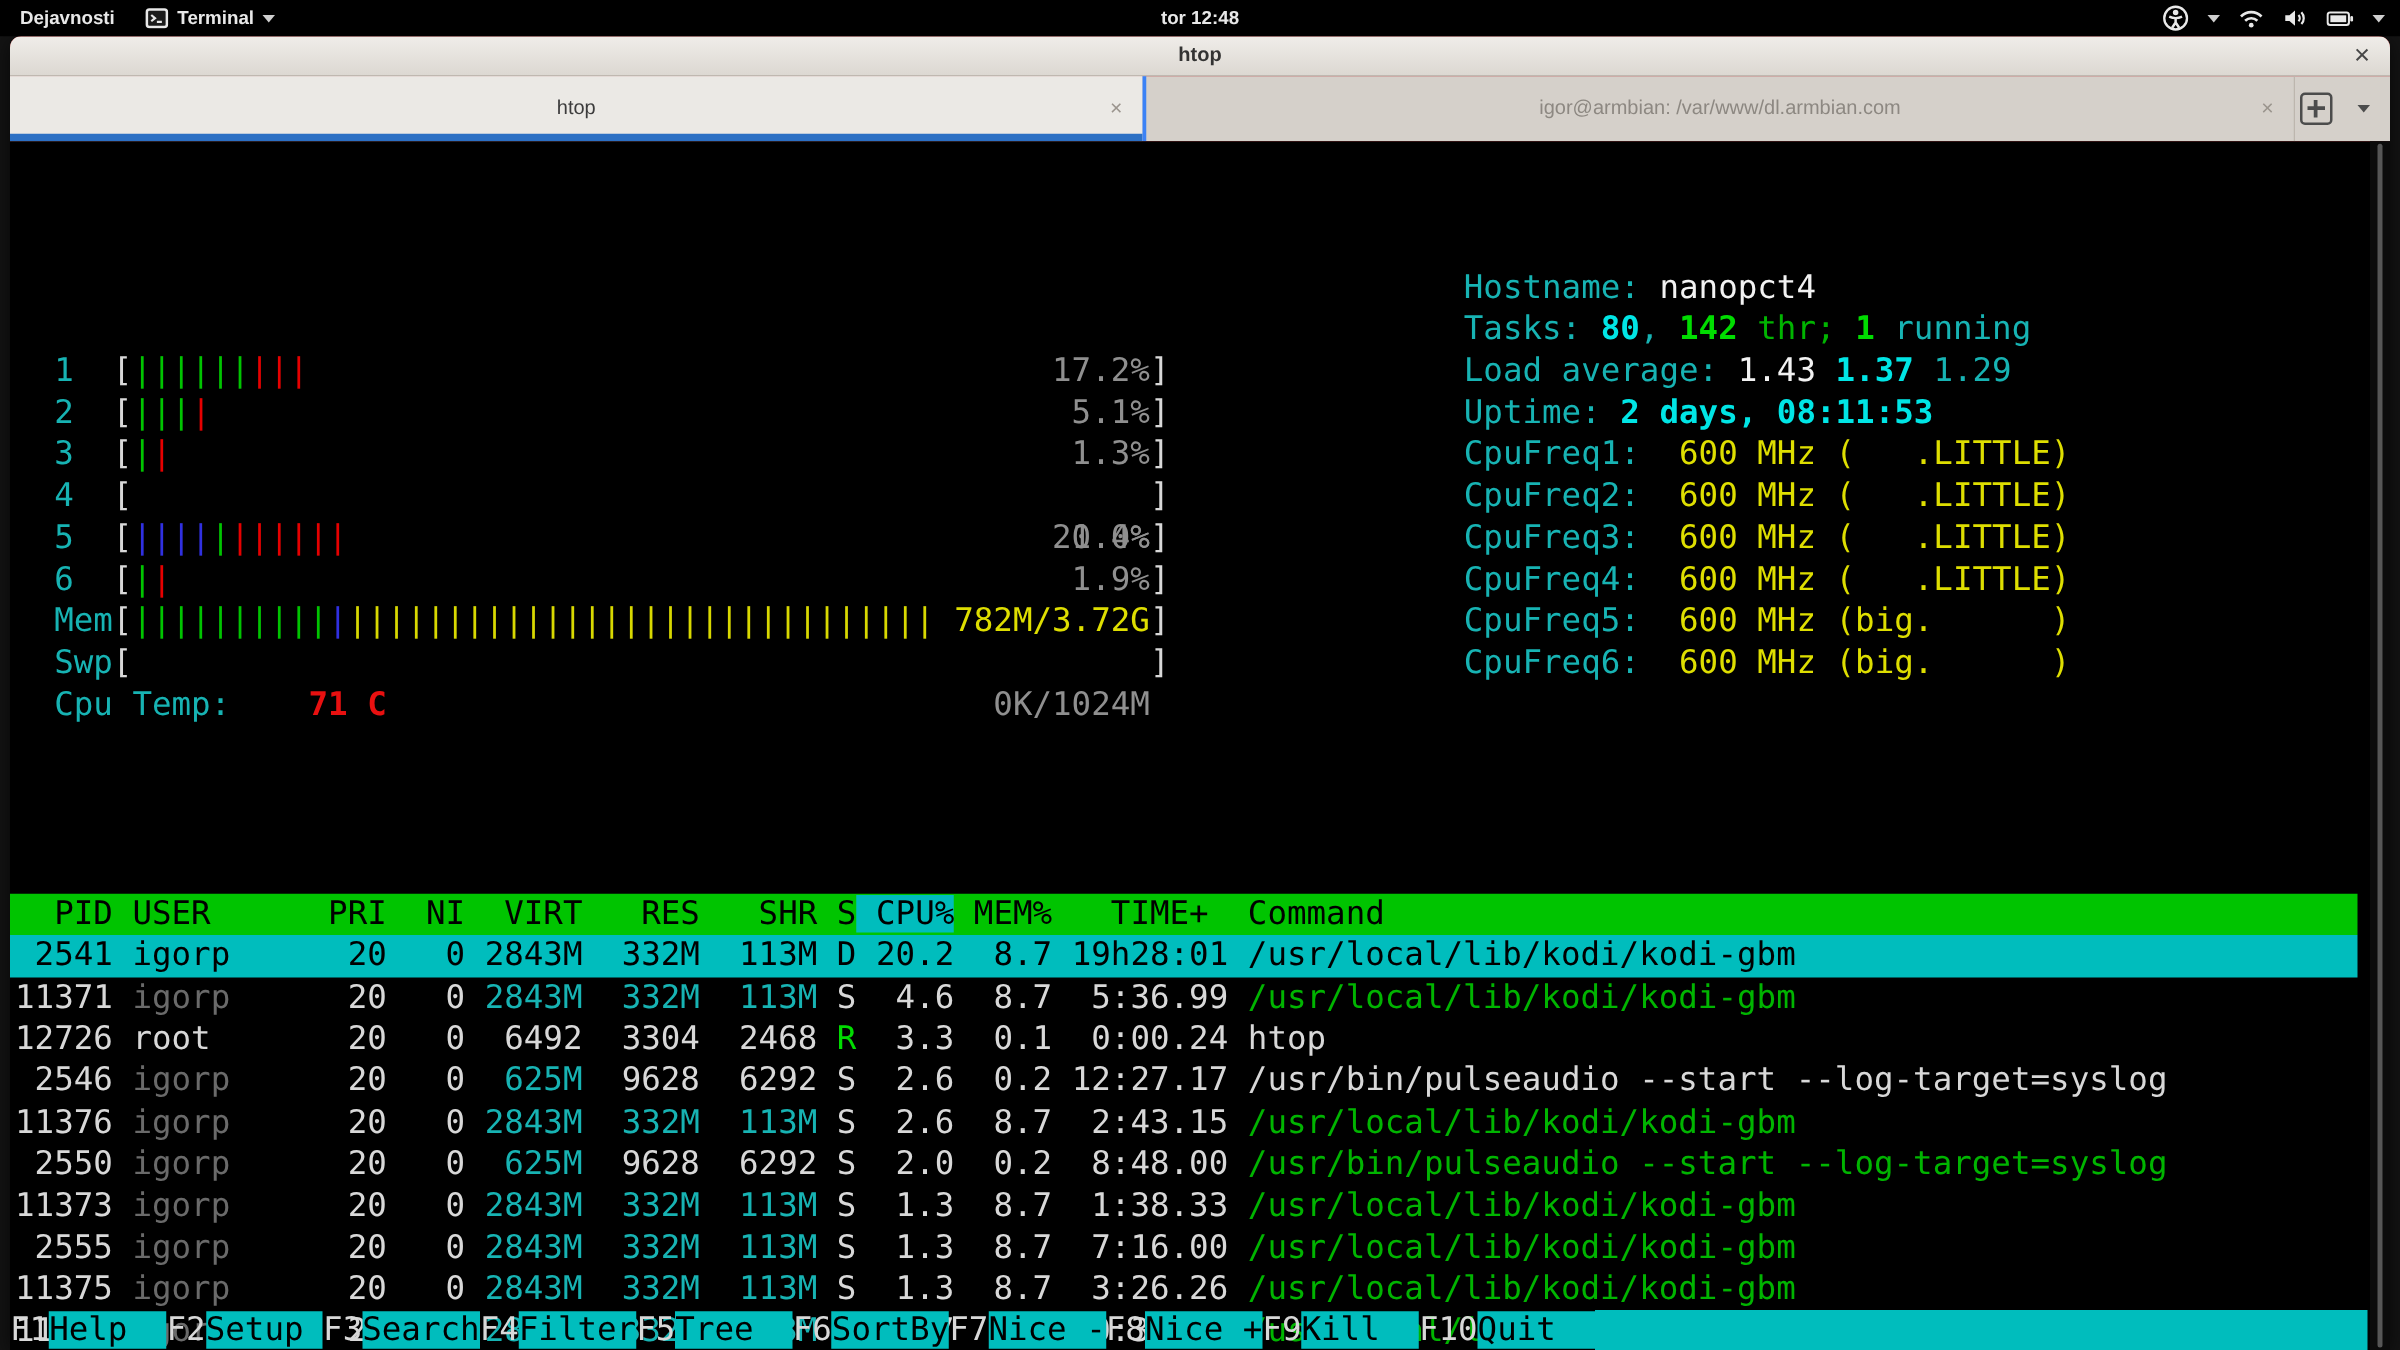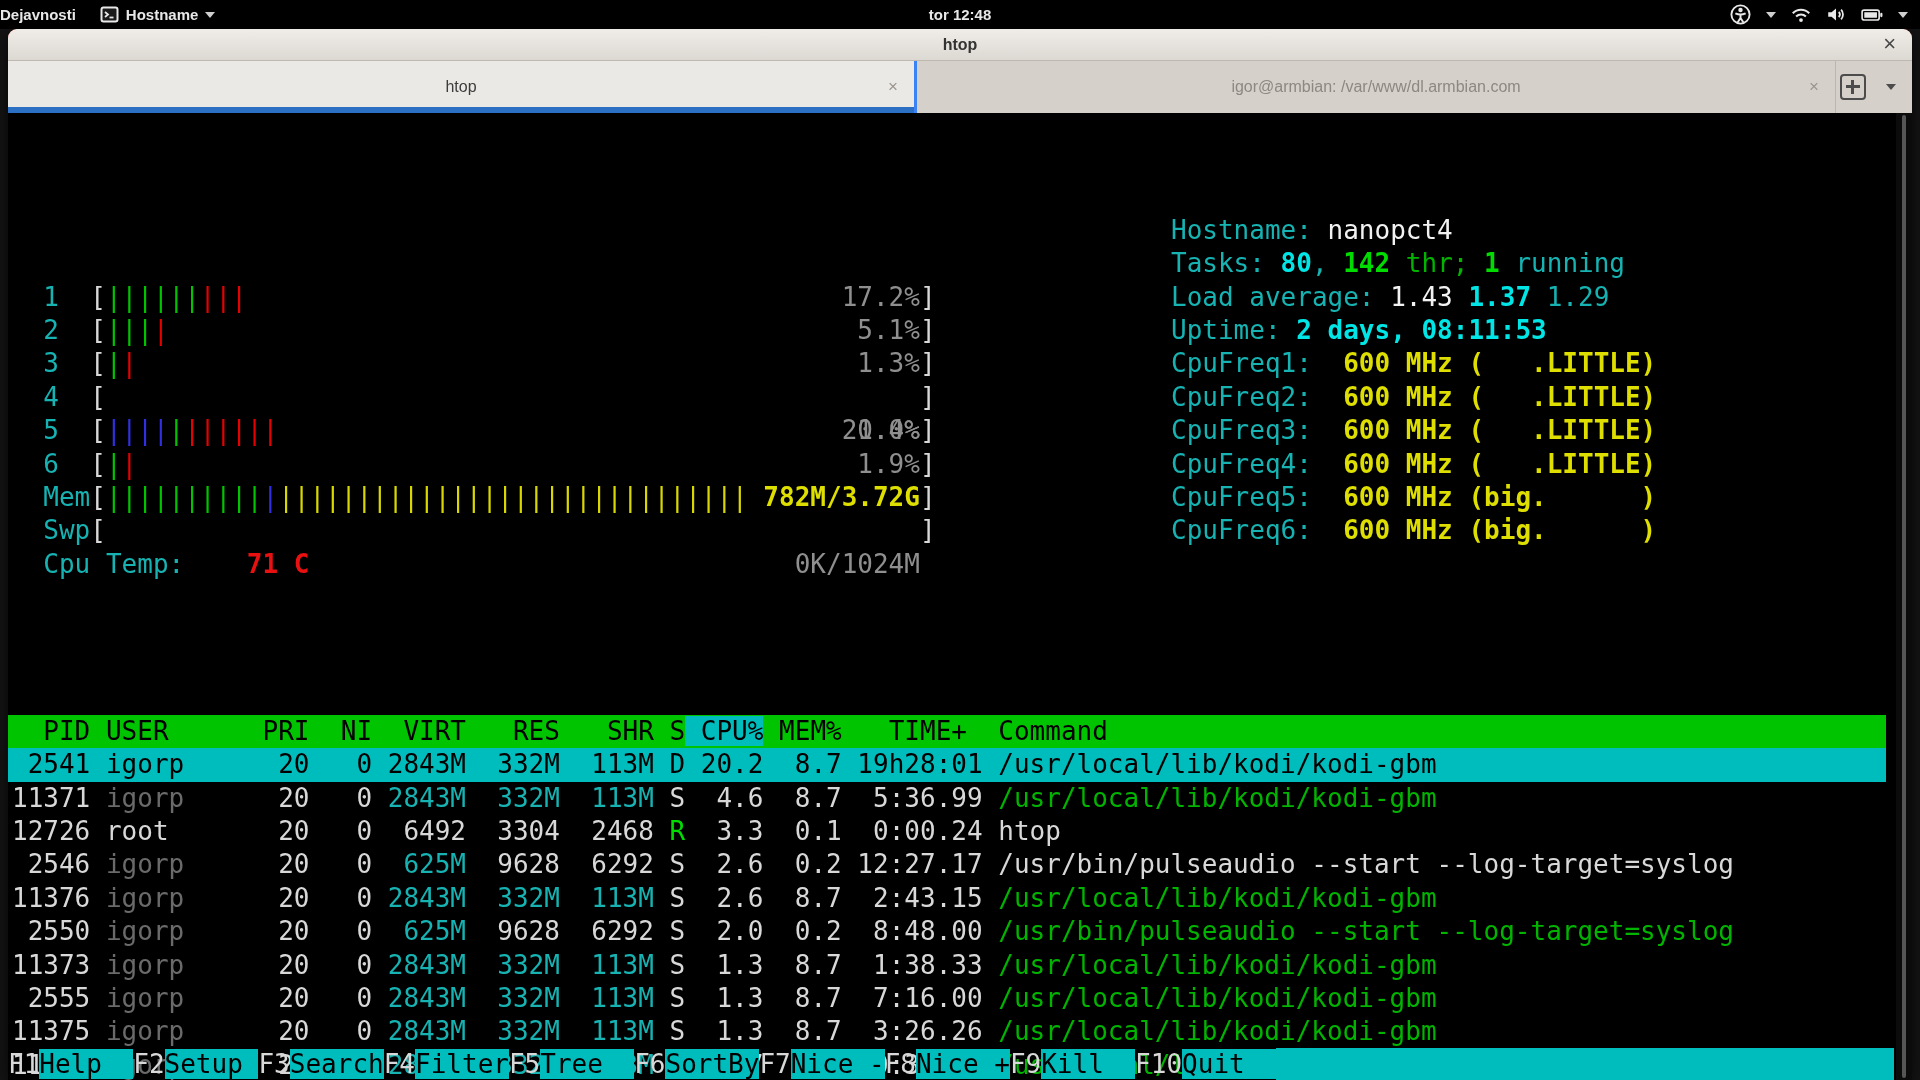--- a/index.html
+++ b/index.html
@@ -2,21 +2,21 @@
 <html style="--bg: #000000; --fg: #d8d8d8; --dim: #6a6a6a; --gray: #8f8f8f; --cyan: #17b3b3; --bcyan: #00e5e5; --green: #00b400; --bgreen: #00dc00; --yellow: #dede00; --red: #e81010; --bar-green: #00c400; --bar-red: #e60000; --bar-blue: #3030e0; --bar-yellow: #d8d800; --hgreen: #00c400; --scyan: #00bdbd; --tabline: #2c70c4;"><head>
 <meta charset="utf-8">
 <style>
   html,body{margin:0;padding:0}
   body{width:1920px;height:1080px;background:#141414;overflow:hidden;position:relative;
        font-family:"Liberation Sans",sans-serif;}
 
   
   .topbar{position:absolute;top:0;left:0;right:0;height:29px;background:#000;color:#e8e8e8;
           display:flex;align-items:center;font-size:15px;font-weight:600;z-index:5}
-  .tb-left{display:flex;align-items:flex-end;gap:24px;padding-left:0}
+  .tb-left{display:flex;align-items:flex-end;gap:24px;padding-left:16px}
   .tb-item{display:flex;align-items:center;gap:7px;cursor:default}
   .tb-center{position:absolute;left:50%;transform:translateX(-50%);display:flex;align-items:center}
   .tb-right{margin-left:auto;display:flex;align-items:center;gap:15px;padding-right:12px}
   .caret{width:0;height:0;border-left:5px solid transparent;border-right:5px solid transparent;
          border-top:6px solid #cfcfcf;display:inline-block}
   .tb-icon svg{display:block}
 
   
   .window{position:absolute;top:29px;left:8px;right:8px;bottom:0;border-radius:9px 9px 0 0;
           overflow:hidden;background:#b91c1c;box-shadow:0 3px 18px rgba(0,0,0,.65)}
@@ -46,21 +46,21 @@
   .line,.iline,.row,.thead{height:33.4px;white-space:pre}
   .htop-top{position:relative;height:334px}
   .info{position:absolute;left:1159px;top:0}
   .mbar{display:inline-block;width:52ch;position:relative;vertical-align:bottom;white-space:pre}
   .mval{position:absolute;right:0;top:0}
 
   .c-fg{color:var(--fg)} .c-dim{color:var(--dim)} .c-gray{color:var(--gray)}
   .c-cyan{color:var(--cyan)} .c-bcyan{color:var(--bcyan);font-weight:bold}
   .c-green{color:var(--green)} .c-bgreen{color:var(--bgreen);font-weight:bold}
   .c-g{color:var(--bgreen)}
-  .c-yellow{color:var(--yellow);font-weight:bold}
+  .c-yellow{color:var(--yellow);font-weight:normal}
   .c-bwhite{color:#f2f2f2;font-weight:normal}
   .c-red{color:var(--red);font-weight:bold}
   .bar-green{color:var(--bar-green)} .bar-red{color:var(--bar-red)}
   .bar-blue{color:var(--bar-blue)} .bar-yellow{color:var(--bar-yellow)}
 
   .thead,.row{margin:0 26px 0 -4px;padding-left:4px}
   .thead{background:var(--hgreen)}
   .thead span{color:#000}
   .thead .sort{background:var(--scyan)}
   .row.sel{background:var(--scyan)}
@@ -81,21 +81,21 @@
   <div class="tb-left">
     <span class="tb-item">Dejavnosti</span>
     <span class="tb-item">
       <span class="tb-icon">
         <svg width="19" height="17" viewBox="0 0 19 17">
           <rect x="1.5" y="1.5" width="16" height="14" rx="2" fill="#1b1b1b" stroke="#e8e8e8" stroke-width="2"></rect>
           <path d="M5 6l3 2.5L5 11" stroke="#e8e8e8" stroke-width="1.8" fill="none"></path>
           <path d="M9.5 11.5h4" stroke="#e8e8e8" stroke-width="1.8"></path>
         </svg>
       </span>
-      <span>Hostname</span>
+      <span>Terminal</span>
       <span class="caret"></span>
     </span>
   </div>
   <div class="tb-center">
     <span>tor 12:48</span>
   </div>
   <div class="tb-right">
     <span class="tb-icon">
       <svg width="21" height="21" viewBox="0 0 18 18">
         <circle cx="9" cy="9" r="7.8" fill="none" stroke="#e8e8e8" stroke-width="1.6"></circle>

